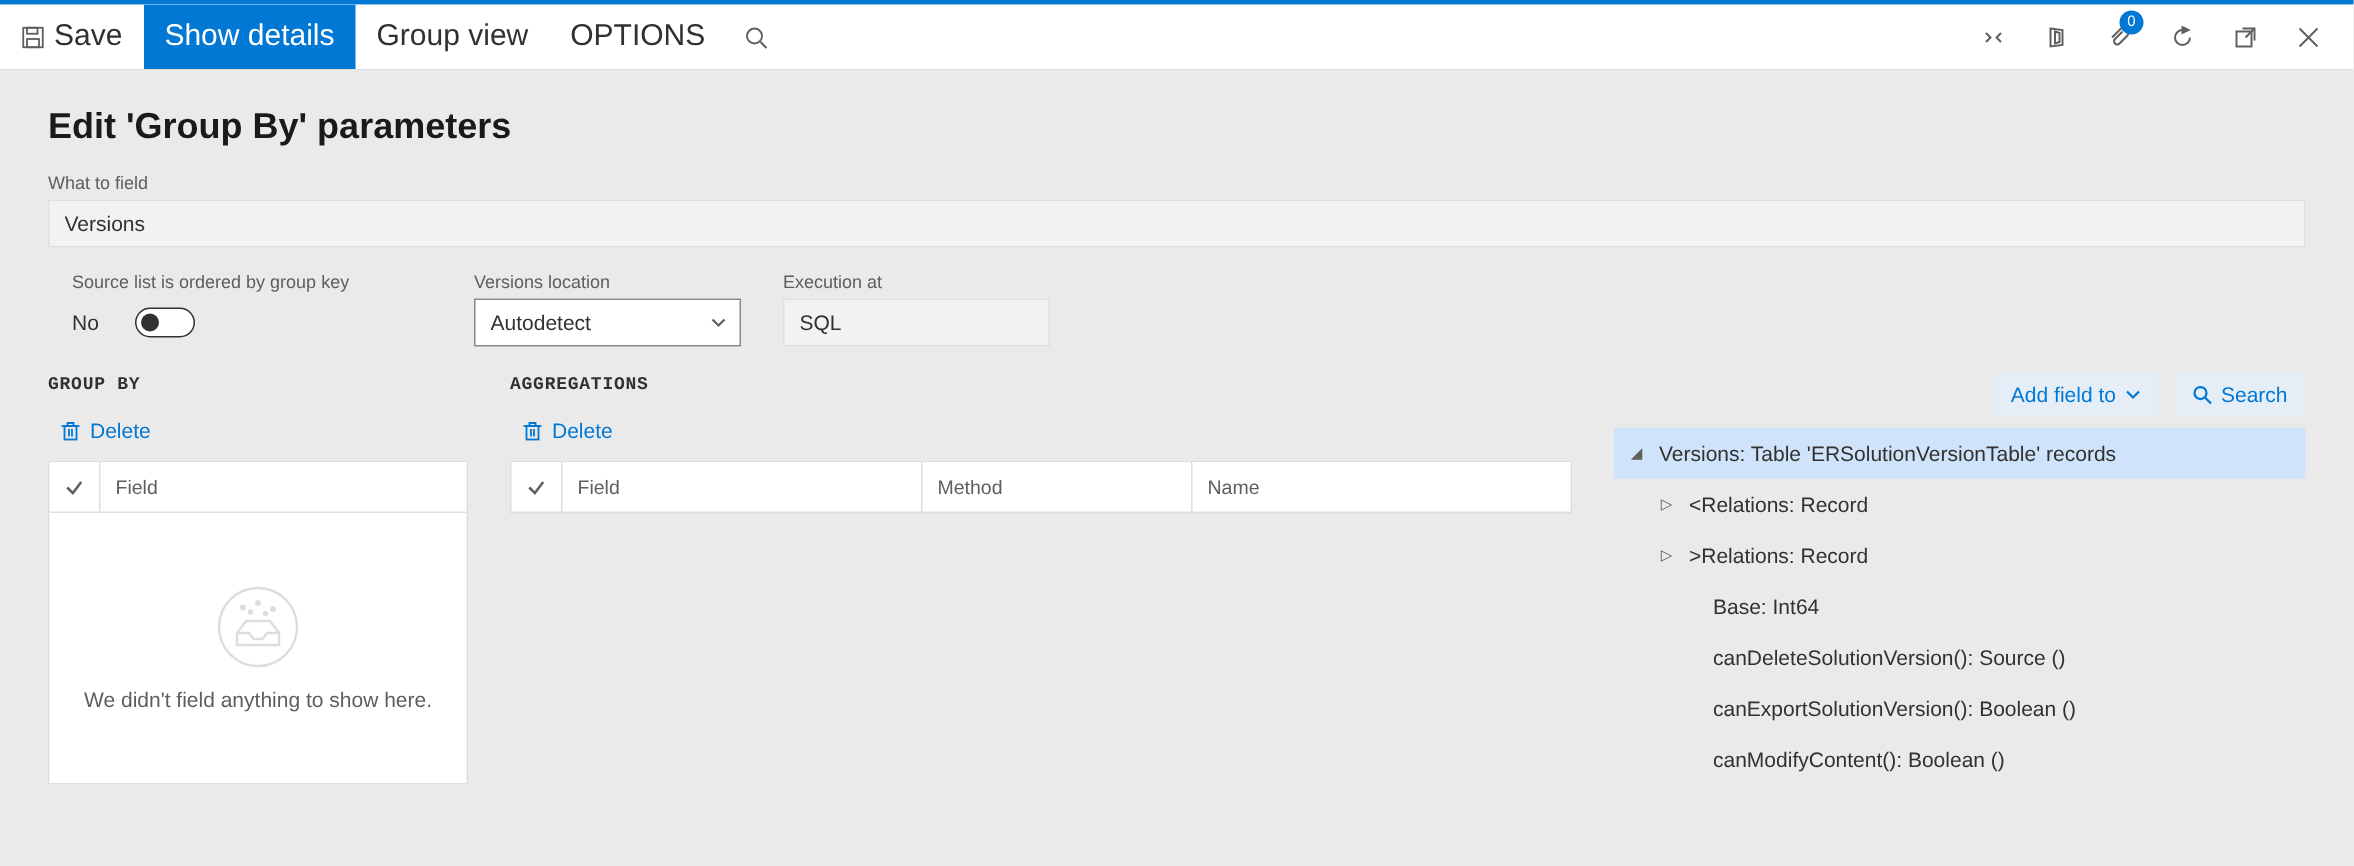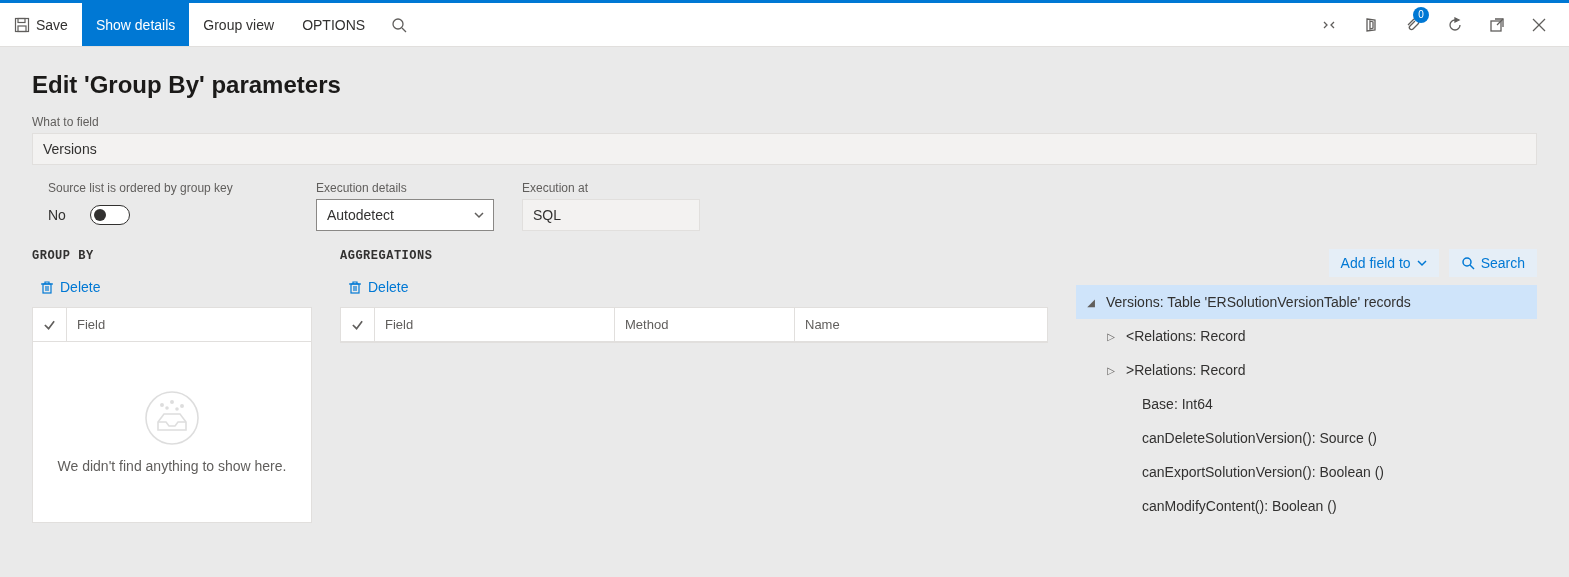--- a/index.html
+++ b/index.html
@@ -2,21 +2,21 @@
 <html><head>
 <meta charset="utf-8">
 <style>
   * { box-sizing: border-box; margin: 0; padding: 0; }
   html, body { width: 1569px; height: 577px; font-family: "Segoe UI", Arial, sans-serif; font-size: 14px; color: #323130; background: #eaeaea; overflow: hidden; }
   body { border-top: 3px solid #0078d4; }
   
   
   .toolbar { display: flex; align-items: stretch; height: 44px; background: #fff; border-bottom: 1px solid #e1dfdd; }
   .toolbar-left { display: flex; align-items: stretch; }
-  .toolbar-item { display: flex; align-items: center; padding: 0 14px; cursor: pointer; gap: 6px; font-size: 14px; color: #323130; }
+  .toolbar-item { display: flex; align-items: center; padding: 0 14px; cursor: pointer; gap: 6px; font-size: 20px; color: #323130; }
   .toolbar-item.selected { background: #0078d4; color: #fff; }
   .toolbar-spacer { flex: 1; }
   .toolbar-right { display: flex; align-items: center; gap: 2px; padding-right: 10px; }
   .toolbar-icon-btn { width: 40px; height: 44px; display: flex; align-items: center; justify-content: center; cursor: pointer; color: #605e5c; position: relative; }
   .badge { position: absolute; top: 4px; right: 4px; background: #0078d4; color: #fff; border-radius: 10px; font-size: 10px; min-width: 16px; height: 16px; display: flex; align-items: center; justify-content: center; padding: 0 4px; }
   
   
   .content { padding: 24px 32px 16px 32px; }
   h1.page-title { font-size: 24px; font-weight: 600; color: #1b1a19; margin-bottom: 16px; }
   
@@ -164,21 +164,21 @@
     <div class="fcol" style="width:240px;margin-left:16px;">
       <label class="field-label">Source list is ordered by group key</label>
       <div class="toggle-row" style="margin-top:6px;">
         <span class="toggle-label">No</span>
         <div class="toggle">
           <div class="toggle-knob"></div>
         </div>
       </div>
     </div>
     <div class="fcol">
-      <label class="field-label">Execution details</label>
+      <label class="field-label">Versions location</label>
       <div class="select">
         <span>Autodetect</span>
         <svg class="chev" width="12" height="12" viewBox="0 0 12 12" stroke="#605e5c" fill="none" stroke-width="1.5">
             <path d="M2 4 L6 8 L10 4"></path>
           </svg>
       </div>
     </div>
     <div class="fcol">
       <label class="field-label">Execution at</label>
       <div class="readonly-box">SQL</div>
@@ -215,21 +215,21 @@
             <svg width="56" height="56" viewBox="0 0 56 56" stroke="#bdbdbd" fill="none" stroke-width="1.6">
               <ellipse cx="28" cy="28" rx="26" ry="26"></ellipse>
               <path d="M14 32 L20 24 L36 24 L42 32 L42 40 L14 40 Z"></path>
               <path d="M14 32 L22 32 L25 36 L31 36 L34 32 L42 32"></path>
               <circle cx="18" cy="15" r="1.2" fill="#bdbdbd"></circle>
               <circle cx="28" cy="12" r="1.2" fill="#bdbdbd"></circle>
               <circle cx="38" cy="16" r="1.2" fill="#bdbdbd"></circle>
               <circle cx="23" cy="18" r="1" fill="#bdbdbd"></circle>
               <circle cx="33" cy="19" r="1" fill="#bdbdbd"></circle>
             </svg>
-            <div class="empty-text">We didn't find anything to show here.</div>
+            <div class="empty-text">We didn't field anything to show here.</div>
           </div>
         </div>
       </div>
     </div>
 
     <div class="section section-agg">
       <div class="section-header">AGGREGATIONS</div>
       <div class="action-bar">
         <div class="link-btn">
           <svg width="14" height="14" viewBox="0 0 14 14" stroke="#0078d4" fill="none" stroke-width="1.2">

